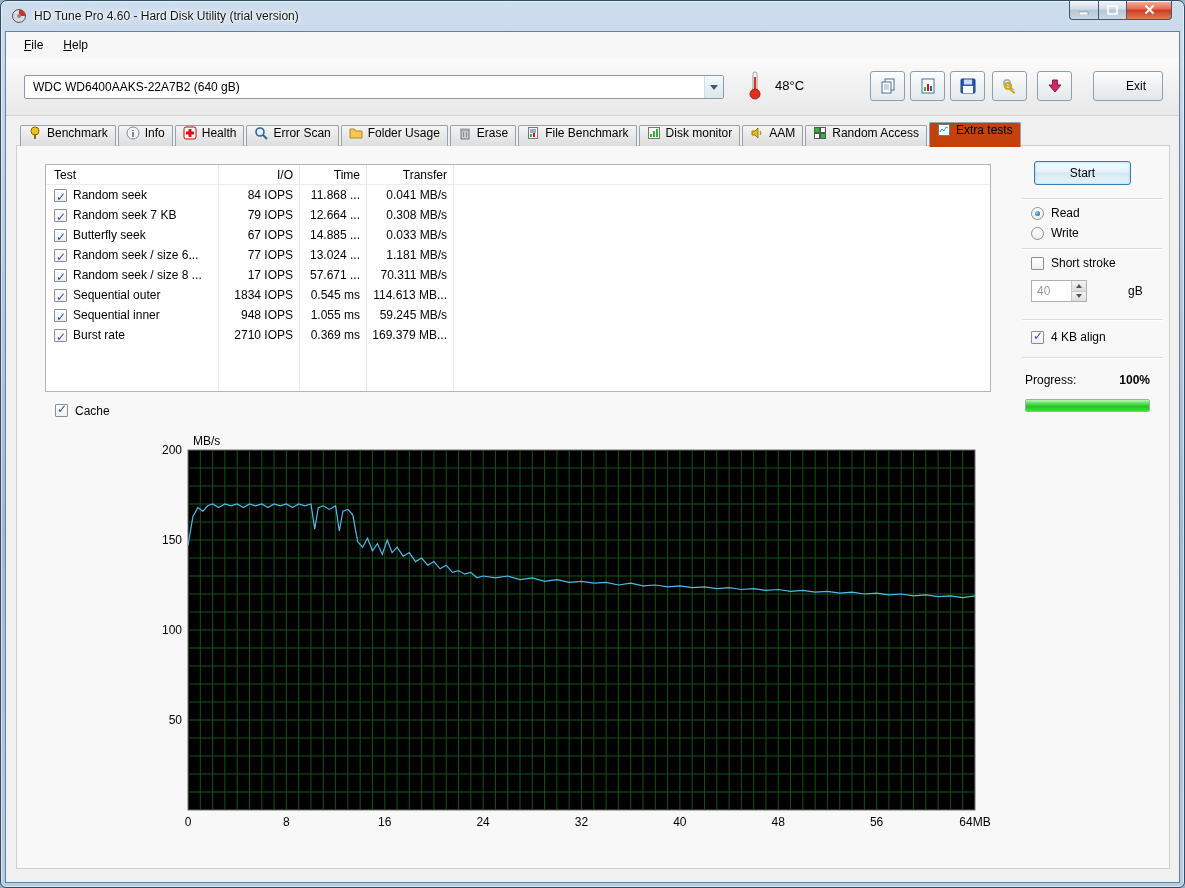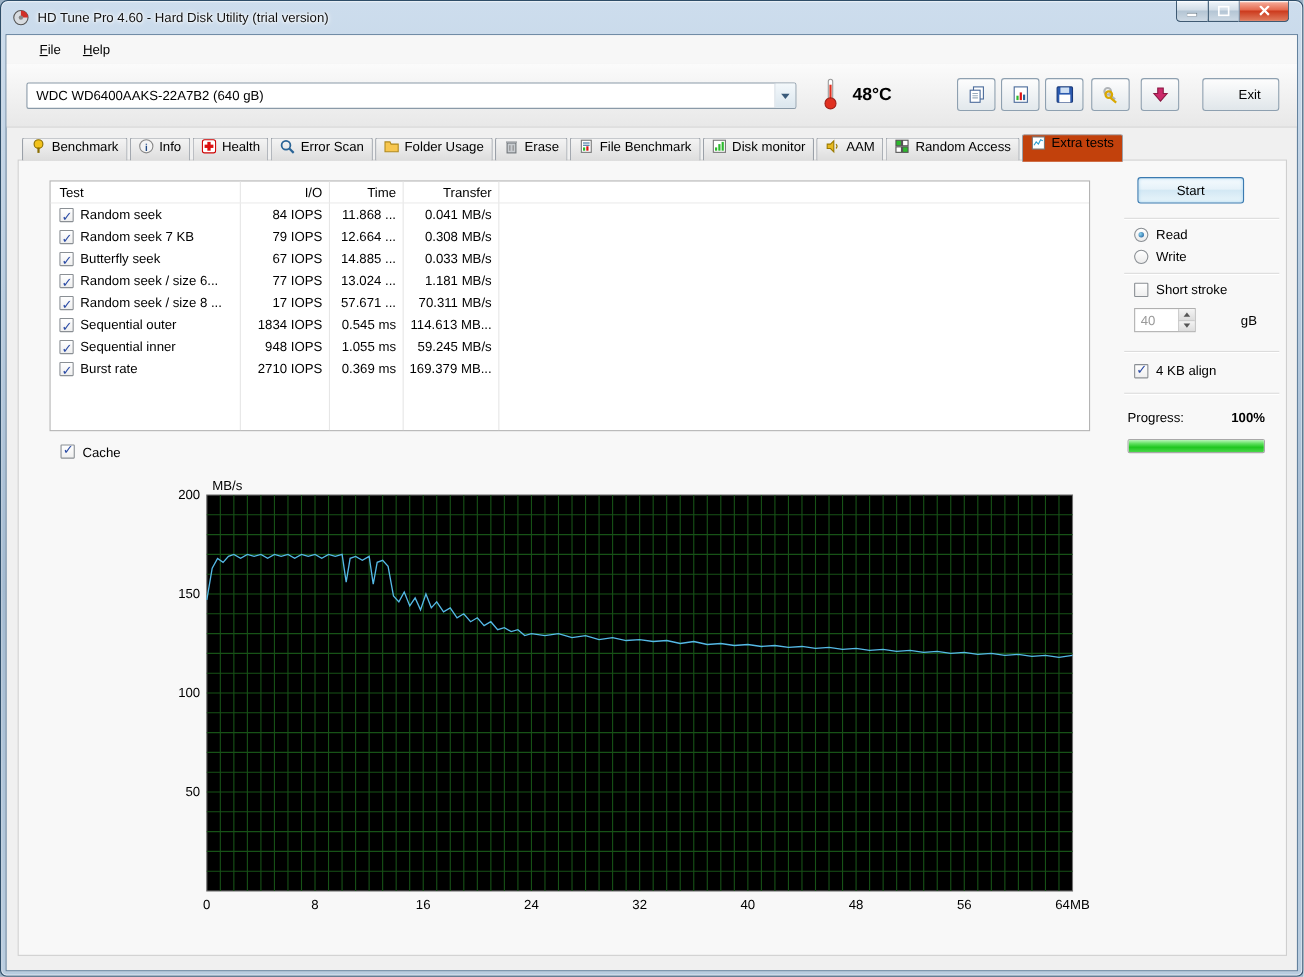--- a/index.html
+++ b/index.html
@@ -24,33 +24,33 @@
   .winbtn.min { width:29px; border-radius:0 0 0 4px; border-right:none; }
   .winbtn.max { width:28px; border-right:none; }
   .winbtn.close { width:46px; border-radius:0 0 4px 0;
     background:linear-gradient(180deg,#f7b3a2 0%,#e4694e 45%,#cc3a1d 50%,#e07c5e 100%); }
 
   
   .client { position:absolute; left:4px; right:4px; top:30px; bottom:4px;
     background:#f0f0f0; border:1px solid #64829e; }
 
   .menubar { position:absolute; left:0; right:0; top:0; height:26px; background:#f7f7f7;
-    display:flex; align-items:center; padding-left:20px; }
+    display:flex; align-items:center; padding-left:8px; }
   .menu-item { padding:4px 10px; }
   .menu-item::first-letter { text-decoration:underline; }
 
   .toolbar { position:absolute; left:0; right:0; top:26px; height:58px;
     background:linear-gradient(180deg,#fbfbfb,#e8e8e8); border-bottom:1px solid #d4d4d4; }
   .combo { position:absolute; left:18px; top:17px; width:700px; height:24px; background:#fff;
     border:1px solid #8a9aa8; border-radius:2px; display:flex; align-items:center; }
   .combo-text { flex:1; padding:0 8px; white-space:nowrap; overflow:hidden; }
   .combo-arrow { width:19px; height:100%; display:flex; align-items:center; justify-content:center;
     border-left:1px solid #d4dde5; background:linear-gradient(180deg,#f3f8fb,#dbe6ee); }
   .thermo { position:absolute; left:742px; top:12px; }
-  .temp-text { position:absolute; left:769px; top:20px; font-size:16px;font-weight:bold; }
+  .temp-text { position:absolute; left:769px; top:20px; font-size:13px; }
   .tbtn { position:absolute; top:13px; width:35px; height:30px; border:1px solid #8ea0b0; border-radius:3px;
     background:linear-gradient(180deg,#fdfdfd,#e2e8ec); display:flex; align-items:center; justify-content:center; }
   .exit-btn { position:absolute; left:1087px; top:13px; width:70px; height:30px; border:1px solid #8ea0b0;
     border-radius:3px; background:linear-gradient(180deg,#fdfdfd,#e0e6ea);
     display:flex; align-items:center; justify-content:center;padding-left:16px; }
 
   
   .tabstrip { position:absolute; left:14px; right:8px; top:88px; height:26px;
     display:flex; align-items:flex-end; gap:2px; z-index:3; }
   .tab { display:inline-flex; gap:5px; height:21px; padding:0 7px;

